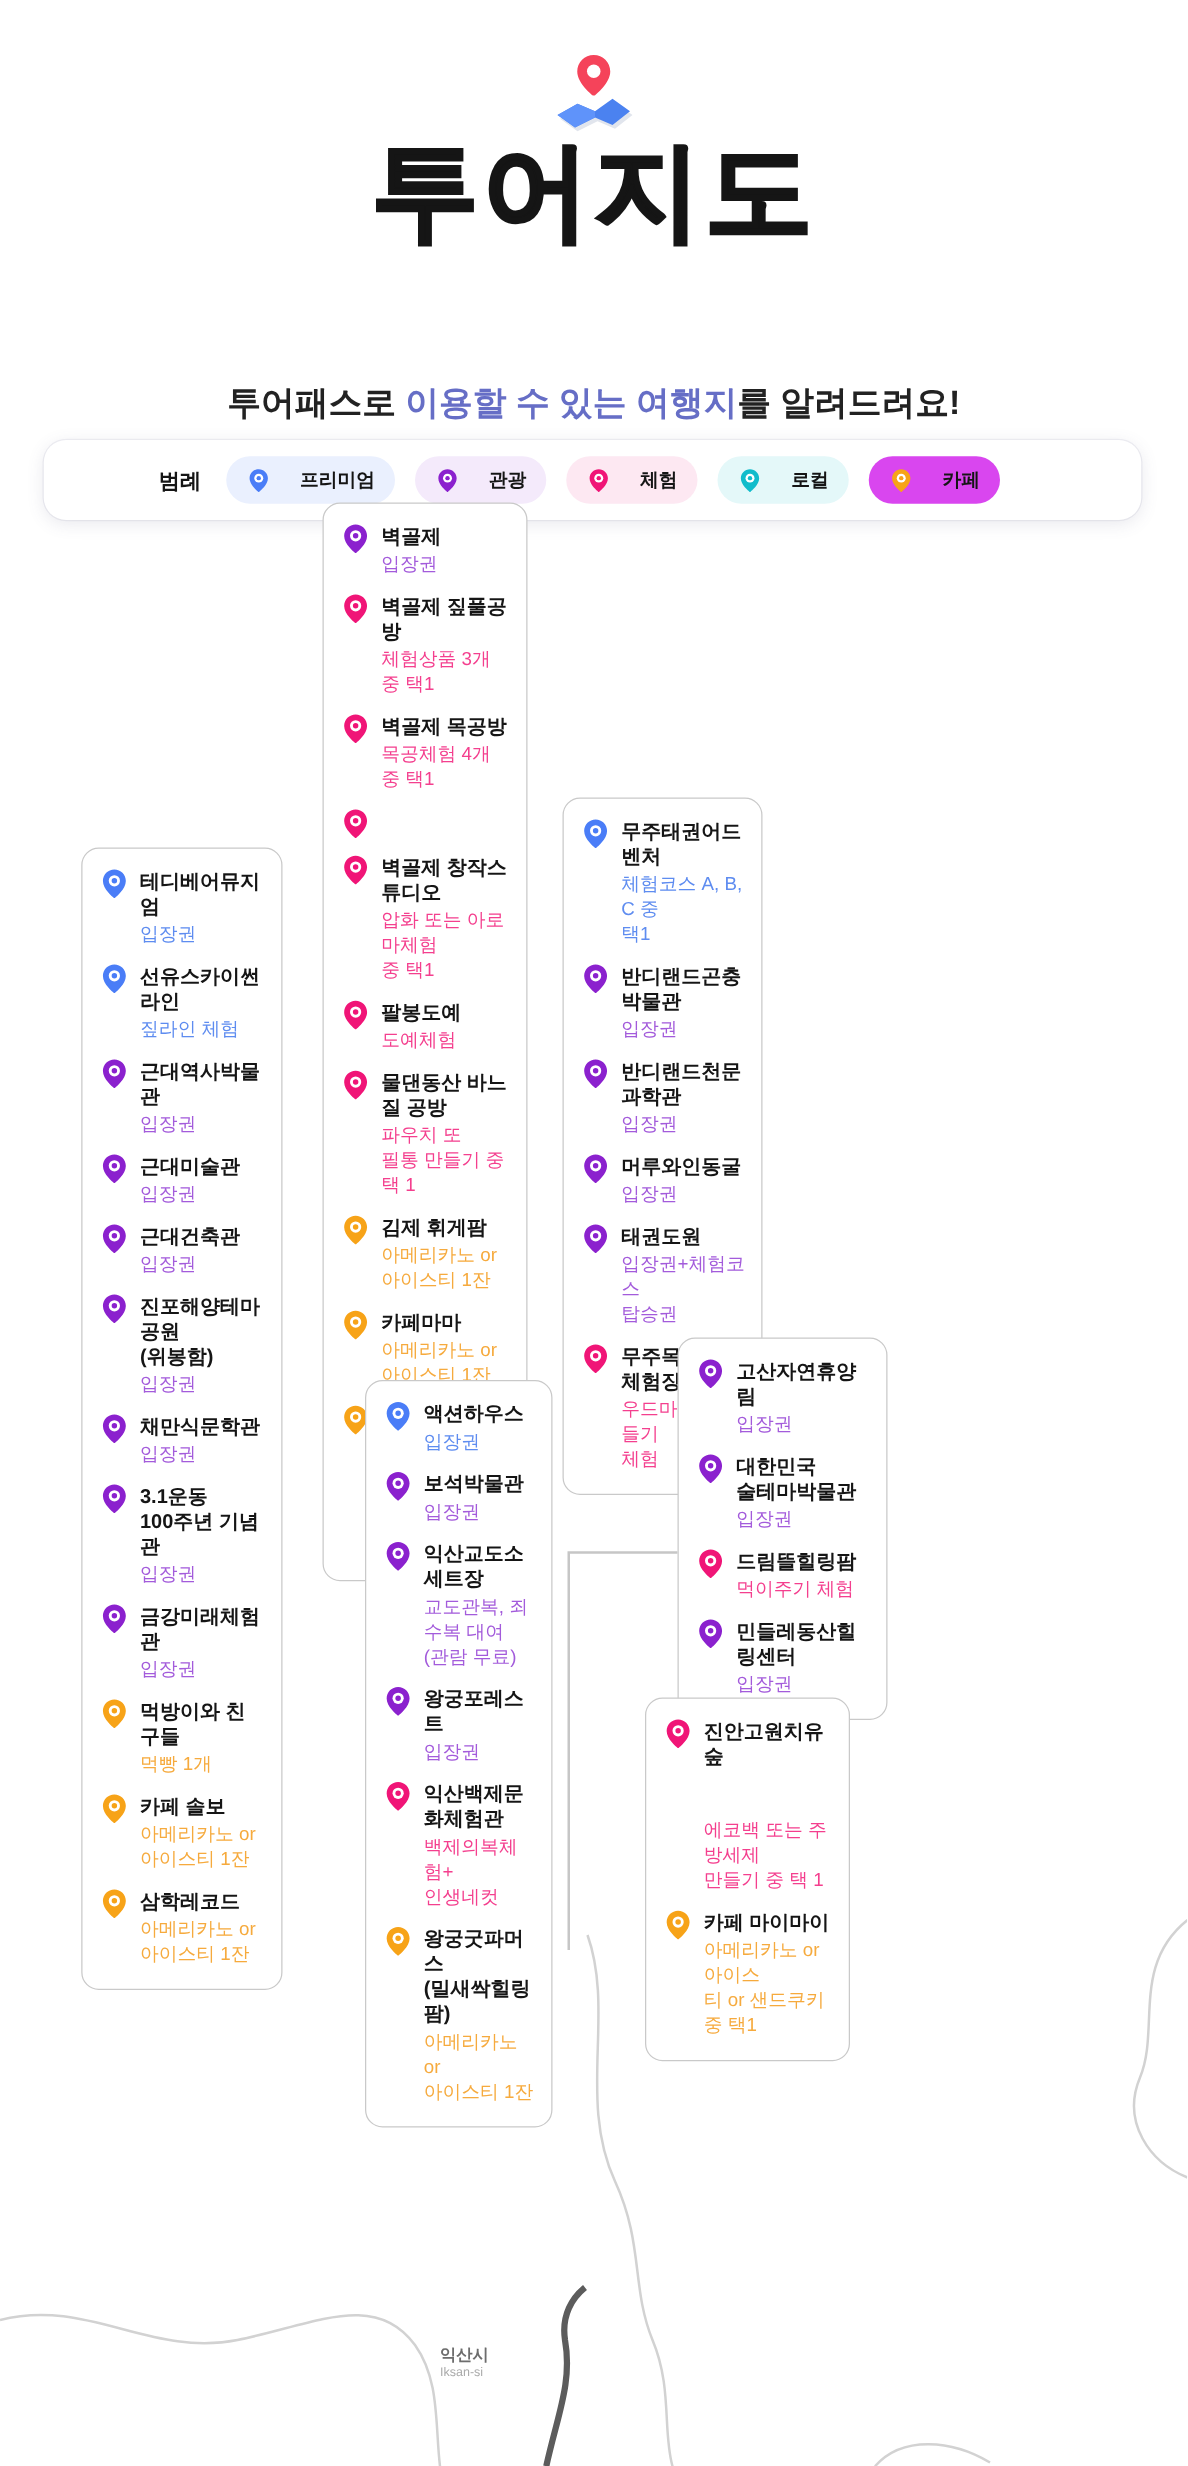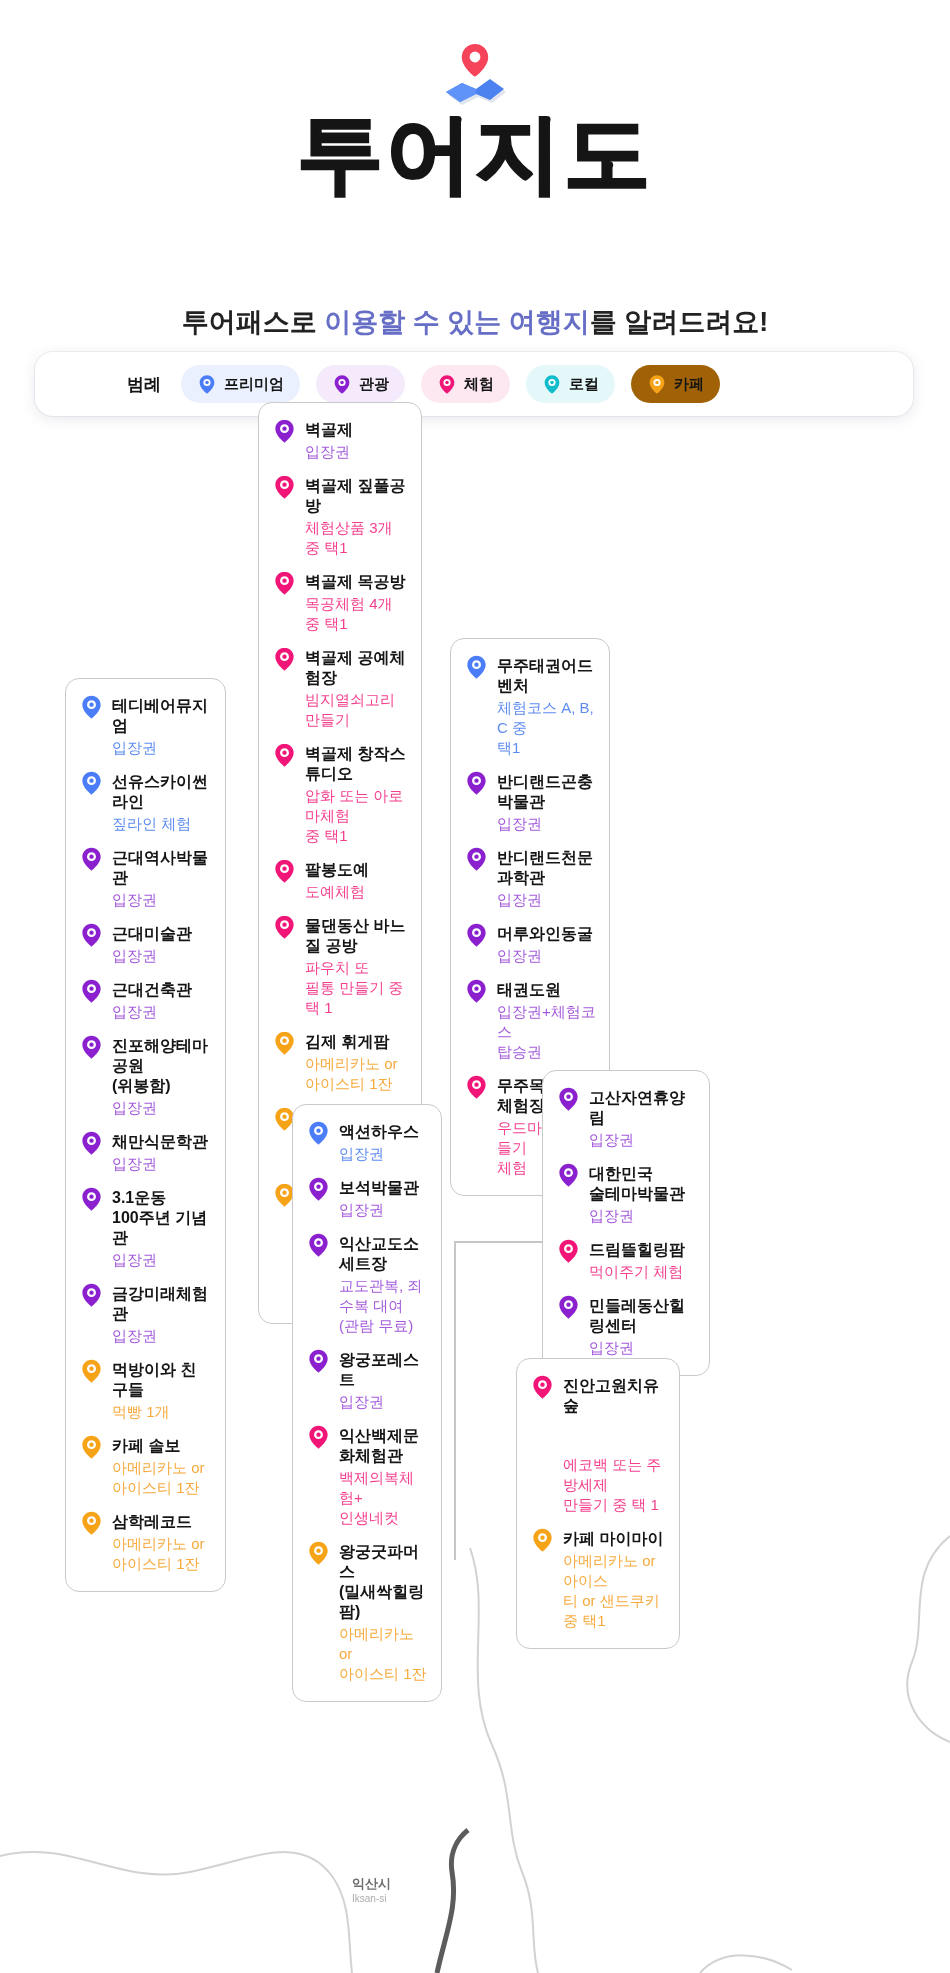--- a/index.html
+++ b/index.html
@@ -14,21 +14,21 @@
   .subtitle{position:absolute;top:288px;left:0;right:0;margin:16px;text-align:center;
             font-size:27px;font-weight:700;color:#222;}
   .subtitle .hl{color:#666EC6;}
 
   
   .legend{position:absolute;left:35px;top:352px;width:878px;height:64px;background:#fff;
           border-radius:18px;box-shadow:0 3px 14px rgba(90,90,130,.14),0 0 0 1px #f1f1f5;
           display:flex;align-items:center;box-sizing:border-box;padding-left:92px;gap:16px;}
   .legend-label{font-size:17px;font-weight:800;color:#151515;margin-right:4px;}
   .legend-pills{display:flex;align-items:center;gap:16px;}
-  .pill{display:flex;align-items:center;gap:7px;height:38px;padding:0 16px;border-radius:20px;
+  .pill{display:flex;align-items:center;gap:23px;height:38px;padding:0 16px;border-radius:20px;
         font-size:15px;font-weight:700;color:#151515;}
   .pill .pin{width:20px;height:20px;}
 
   
   .card{position:absolute;z-index:2;background:#fff;border:1.5px solid #c9c9c9;border-radius:14px;
         padding:17px 13px;box-sizing:border-box;display:flex;flex-direction:column;gap:14px;}
   .card-left{left:65px;top:678px;width:161px;}
   .card-center-top{left:258px;top:402px;width:164px;}
   .card-right-top{left:450px;top:638px;width:160px;}
   .card-center-bottom{left:292px;top:1104px;width:150px;}
@@ -92,21 +92,21 @@
     <span class="pill-label">체험</span>
   </div>
         <div class="pill" style="background: rgb(228, 248, 249);">
     <svg class="pin" viewBox="0 0 24 24">
       <path class="pin-body" d="M12 1.6C7.1 1.6 3.2 5.5 3.2 10.4c0 6.2 7.6 12.3 8.2 12.8.35.27.85.27 1.2 0 .6-.5 8.2-6.6 8.2-12.8 0-4.9-3.9-8.8-8.8-8.8z" fill="#11BCCB"></path>
       <circle class="pin-hole" cx="12" cy="10.2" r="4.3" fill="#ffffff"></circle>
       <circle class="pin-dot" cx="12" cy="10.2" r="2.1" fill="#11BCCB"></circle>
     </svg>
     <span class="pill-label">로컬</span>
   </div>
-        <div class="pill" style="background: #a16207; justify-content: flex-end;">
+        <div class="pill" style="background: #d946ef; justify-content: flex-end;">
     <svg class="pin" viewBox="0 0 24 24">
       <path class="pin-body" d="M12 1.6C7.1 1.6 3.2 5.5 3.2 10.4c0 6.2 7.6 12.3 8.2 12.8.35.27.85.27 1.2 0 .6-.5 8.2-6.6 8.2-12.8 0-4.9-3.9-8.8-8.8-8.8z" fill="#F7A318"></path>
       <circle class="pin-hole" cx="12" cy="10.2" r="4.3" fill="#ffffff"></circle>
       <circle class="pin-dot" cx="12" cy="10.2" r="2.1" fill="#F7A318"></circle>
     </svg>
     <span class="pill-label">카페</span>
   </div>
       </div>
   </div>
 
@@ -363,28 +363,20 @@
             <div>목공체험 4개 중 택1</div>
           </div>
     </div>
   </div>
       <div class="item">
     <svg class="pin" viewBox="0 0 24 24">
       <path class="pin-body" d="M12 1.6C7.1 1.6 3.2 5.5 3.2 10.4c0 6.2 7.6 12.3 8.2 12.8.35.27.85.27 1.2 0 .6-.5 8.2-6.6 8.2-12.8 0-4.9-3.9-8.8-8.8-8.8z" fill="#F01577"></path>
       <circle class="pin-hole" cx="12" cy="10.2" r="4.3" fill="#ffffff"></circle>
       <circle class="pin-dot" cx="12" cy="10.2" r="2.1" fill="#F01577"></circle>
     </svg>
-    <div class="item-text">
-      <div class="item-title">
-            <div>벽골제 공예체험장</div>
-          </div>
-      <div class="item-benefit" style="color: rgb(244, 63, 142);">
-            <div>빔지열쇠고리 만들기</div>
-          </div>
-    </div>
   </div>
       <div class="item">
     <svg class="pin" viewBox="0 0 24 24">
       <path class="pin-body" d="M12 1.6C7.1 1.6 3.2 5.5 3.2 10.4c0 6.2 7.6 12.3 8.2 12.8.35.27.85.27 1.2 0 .6-.5 8.2-6.6 8.2-12.8 0-4.9-3.9-8.8-8.8-8.8z" fill="#F01577"></path>
       <circle class="pin-hole" cx="12" cy="10.2" r="4.3" fill="#ffffff"></circle>
       <circle class="pin-dot" cx="12" cy="10.2" r="2.1" fill="#F01577"></circle>
     </svg>
     <div class="item-text">
       <div class="item-title">
             <div>벽골제 창작스튜디오</div>

